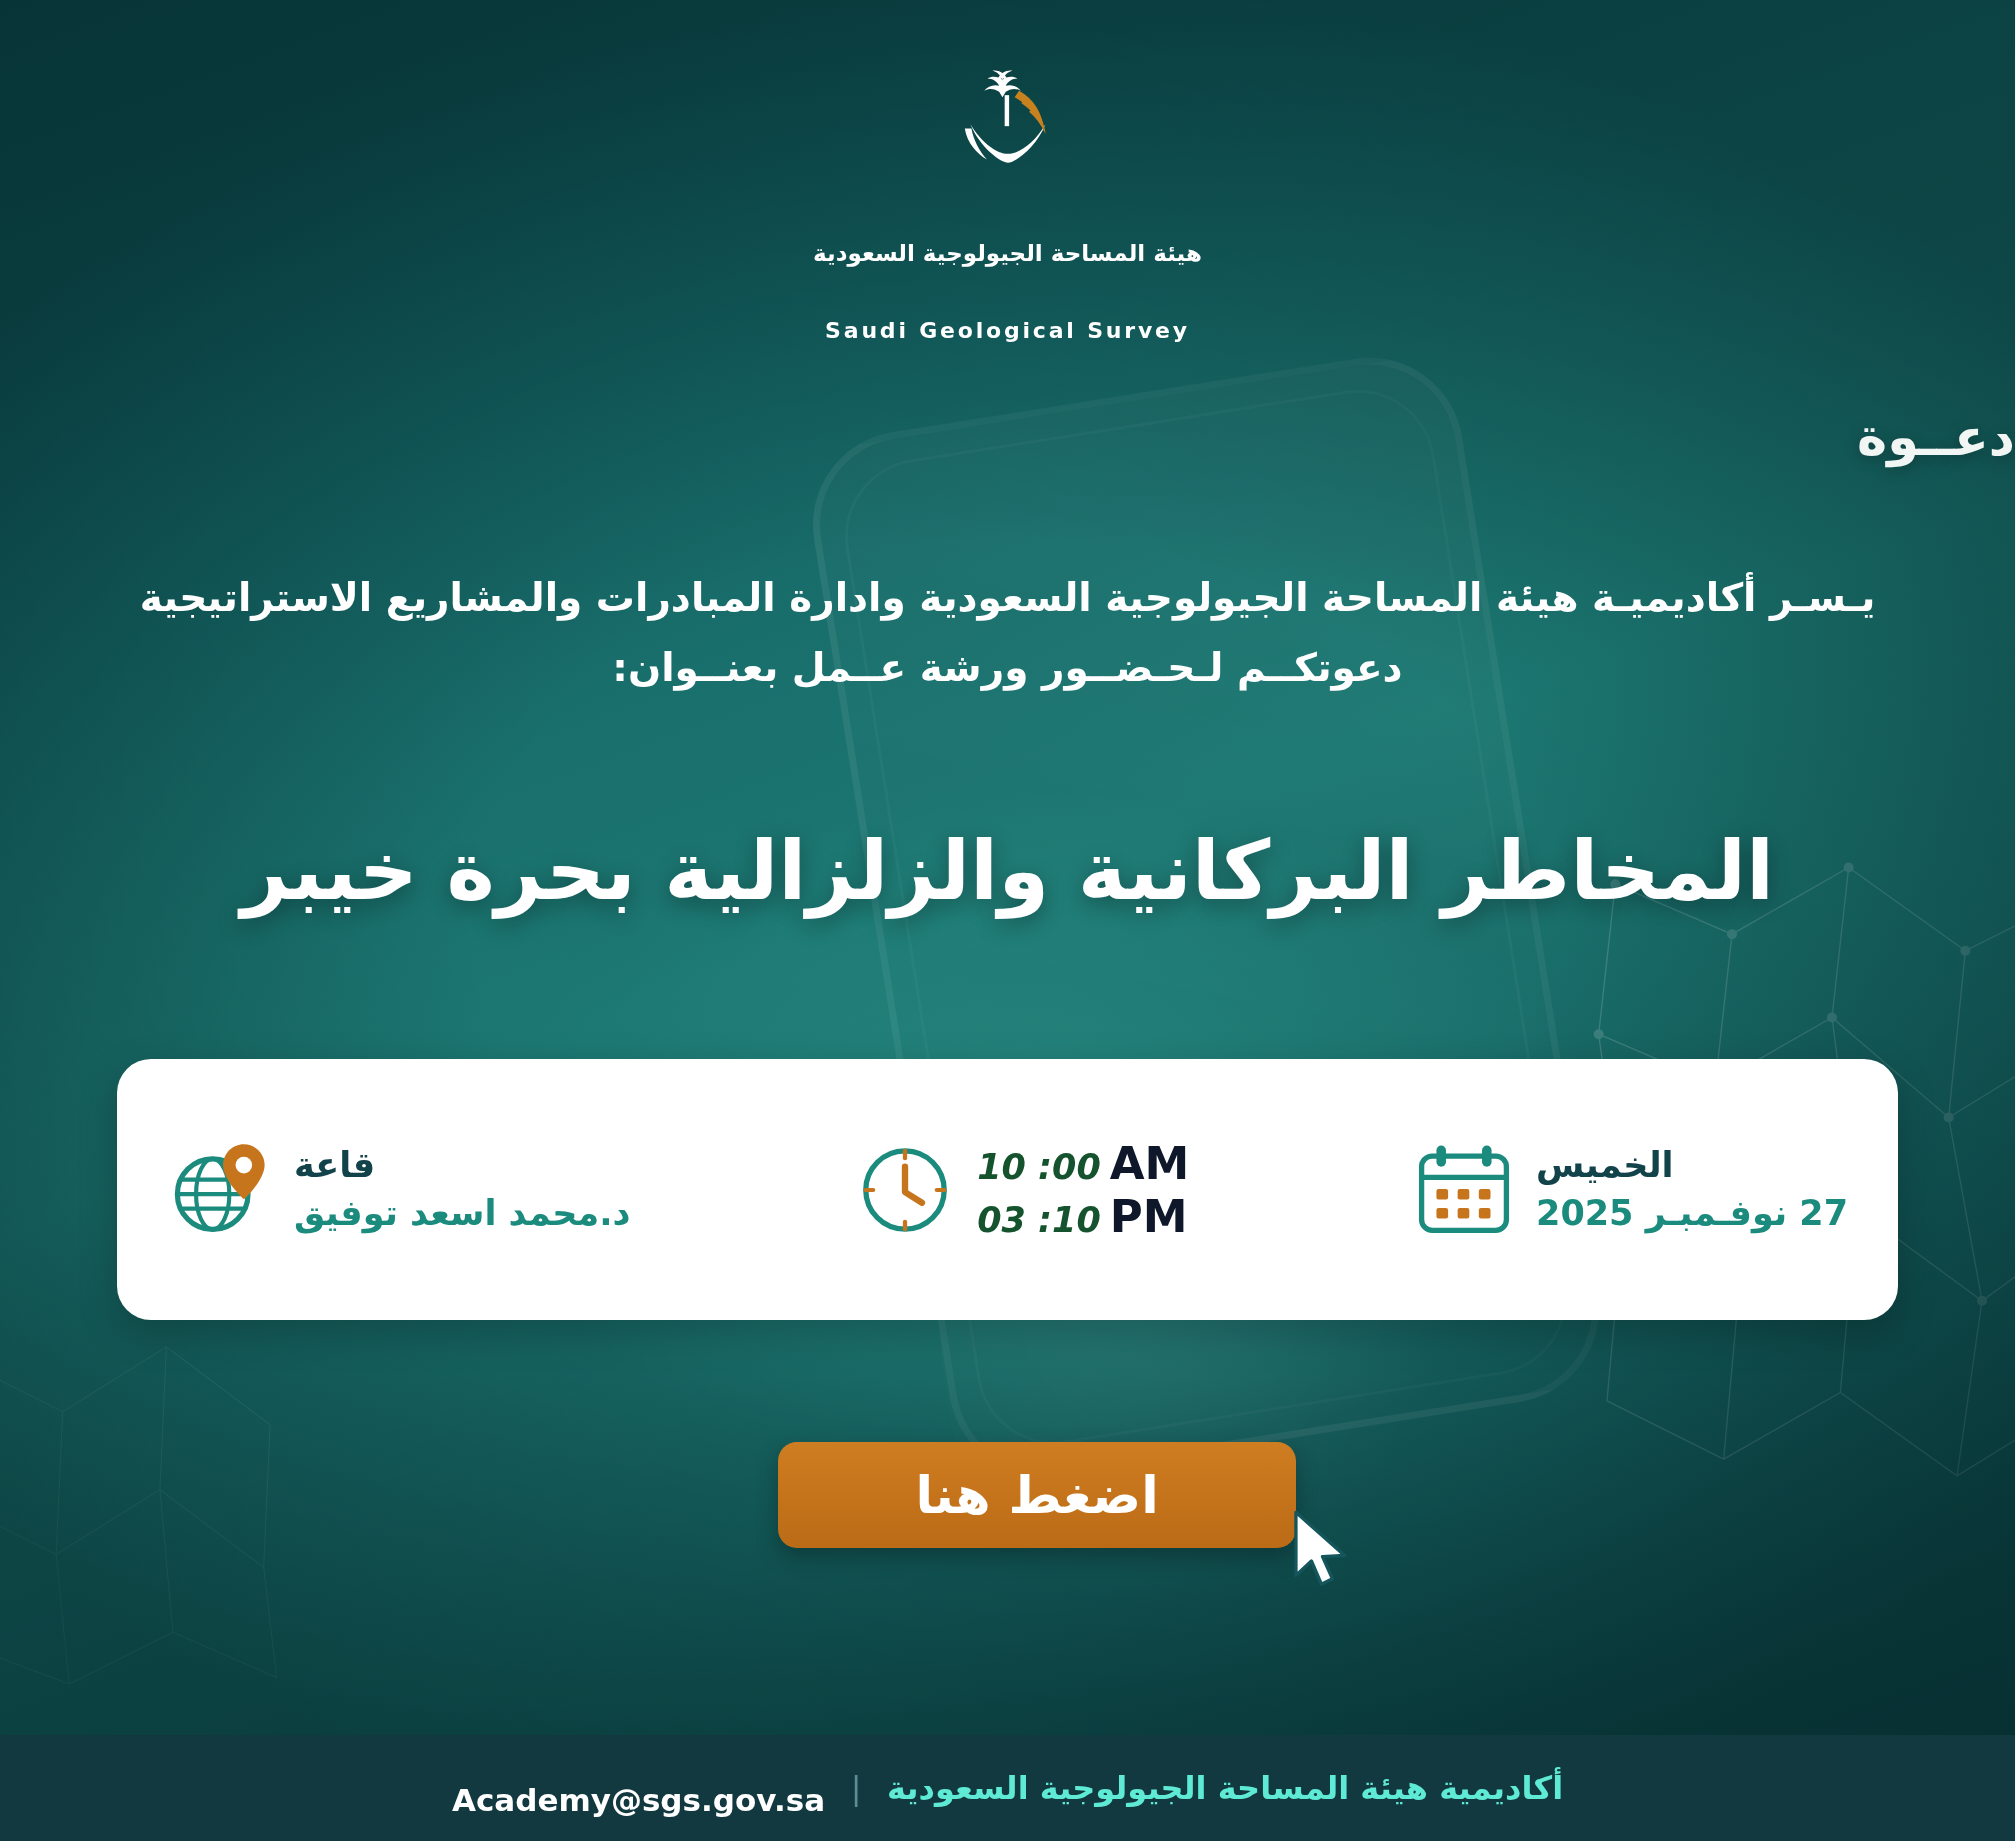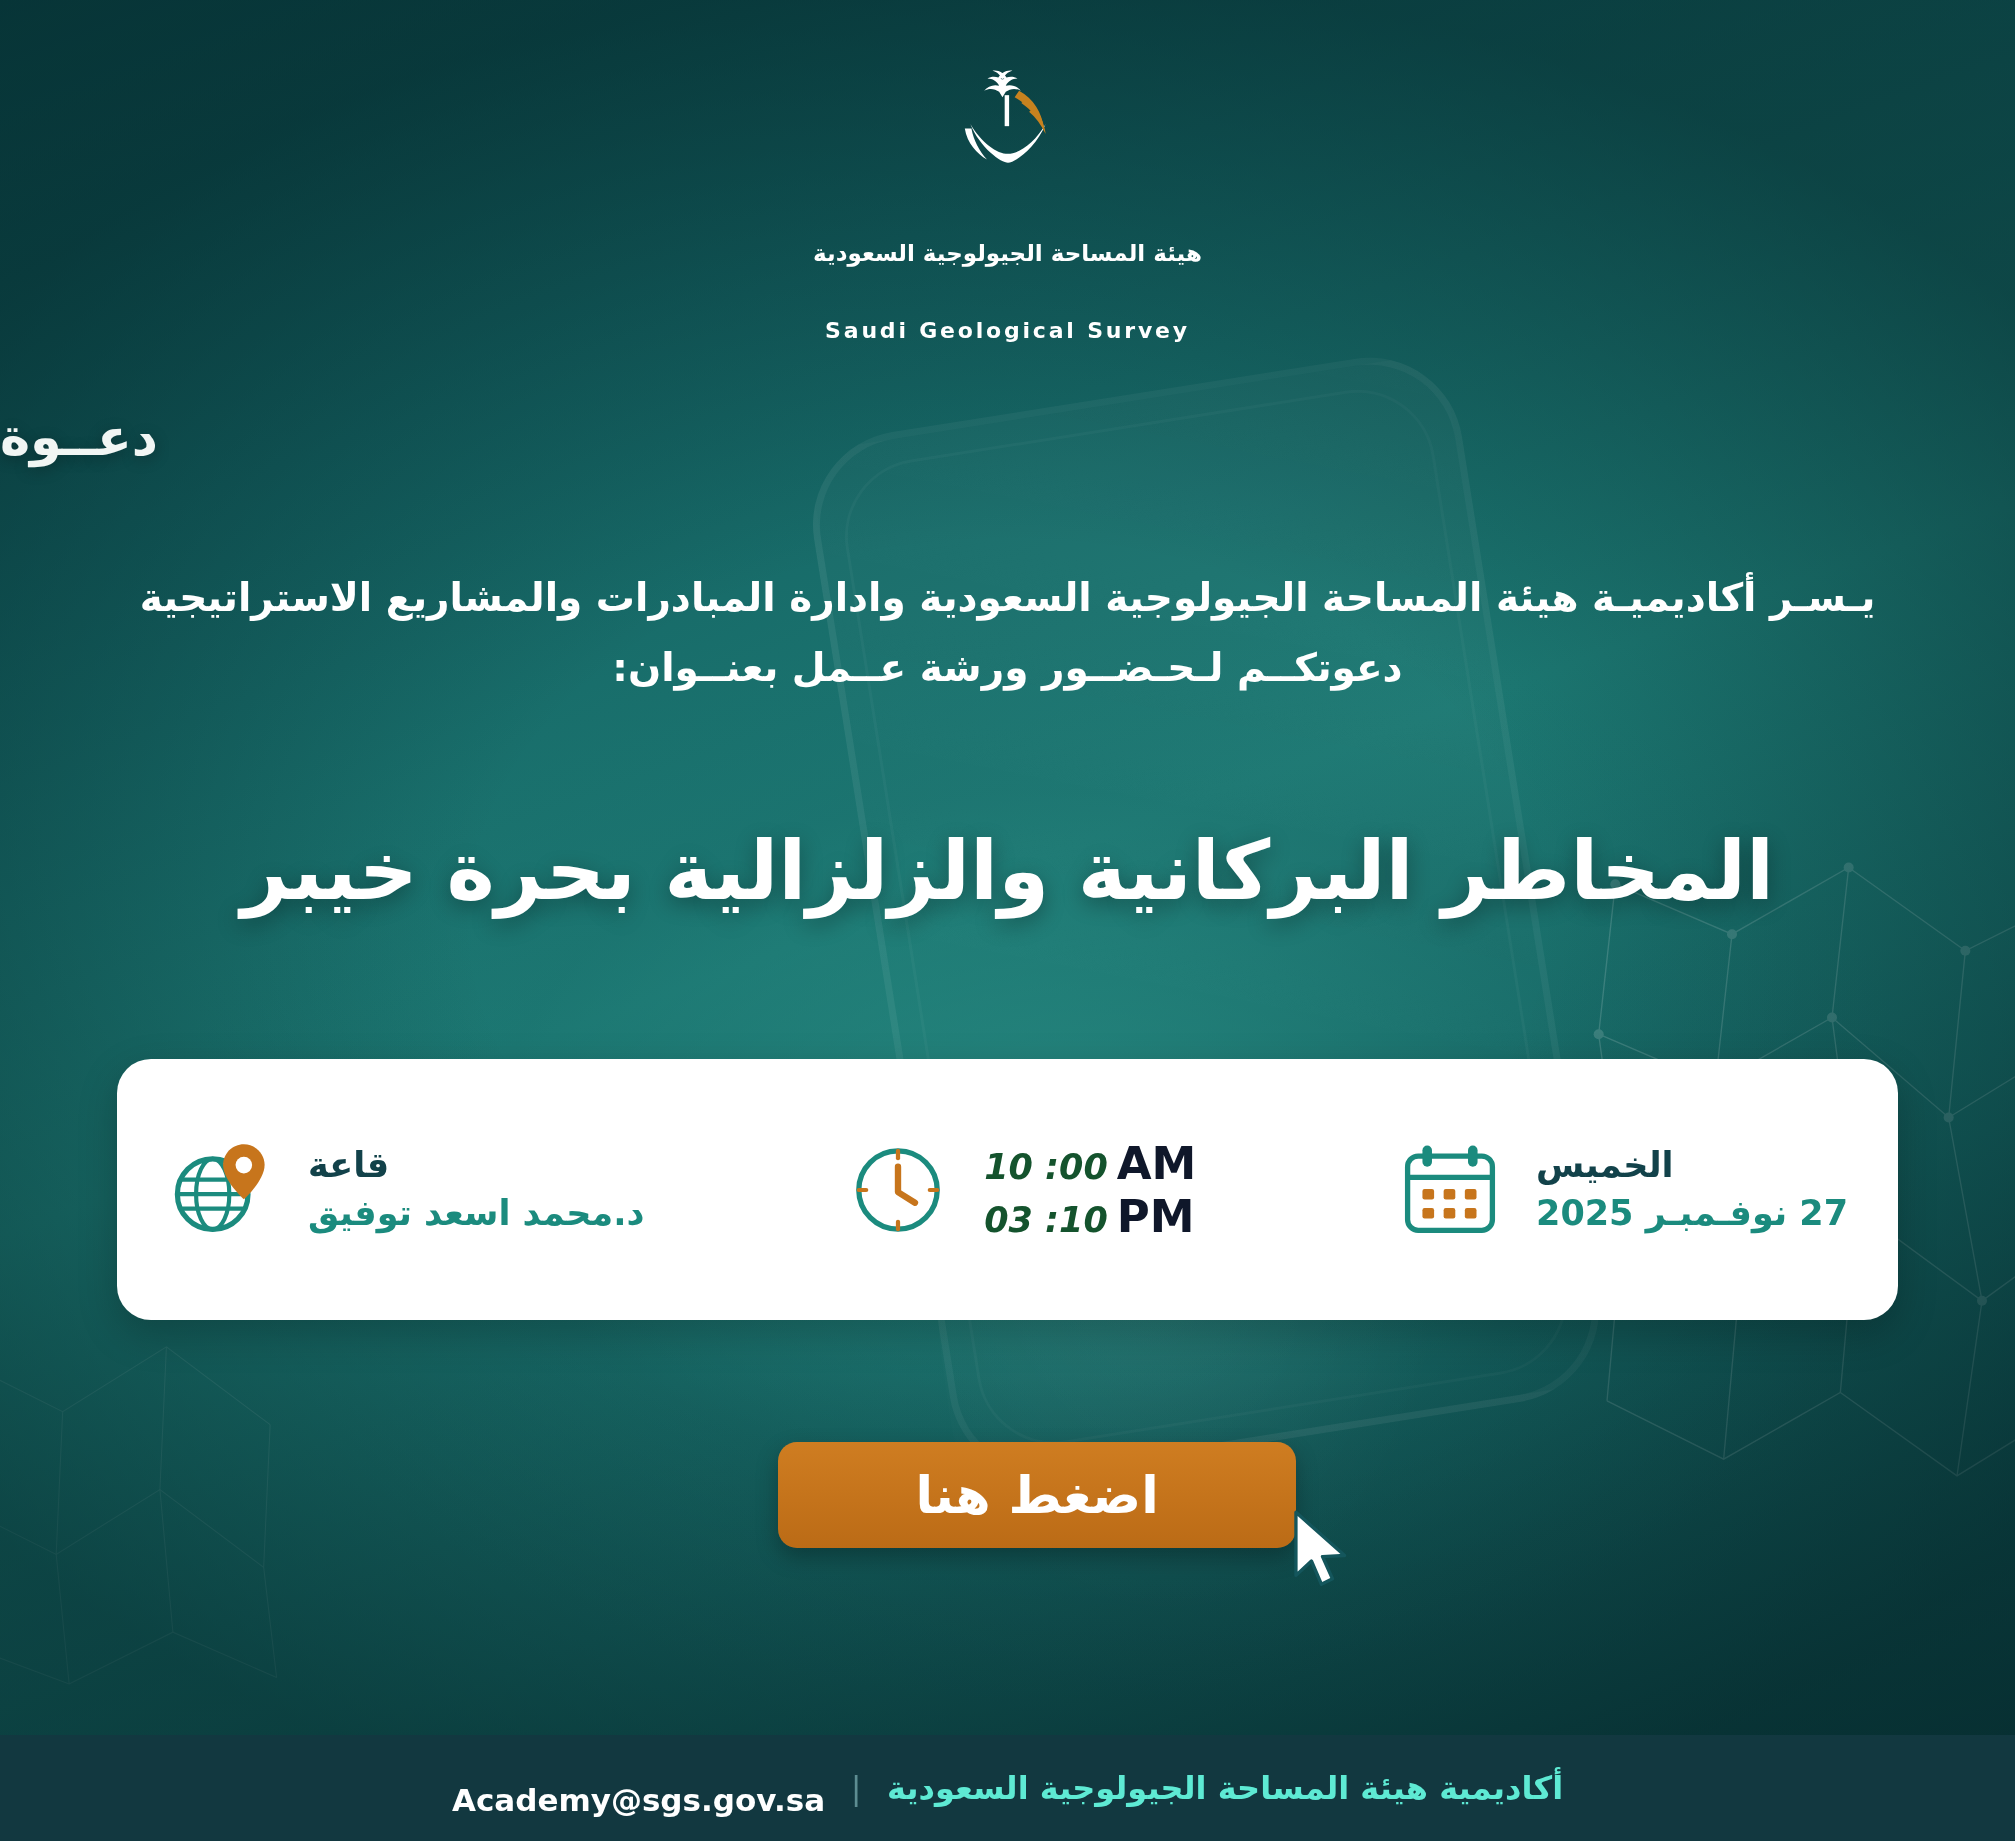--- a/index.html
+++ b/index.html
@@ -102,21 +102,21 @@
     letter-spacing: 2.8px;
     text-align: center;
     direction: ltr;
   }
 
   
   .invite-word {
     position: absolute;
     top: 408px;
     width: 100%;
-    text-align: left;
+    text-align: right;
     color: #f1f6f4;
     font-size: 51px;
     font-weight: 700;
     letter-spacing: 7.8px;
     text-shadow: 0 3.3px 14.4px rgba(0,0,0,0.28);
   }
 
   .intro {
     position: absolute;
     top: 572px;
@@ -168,21 +168,21 @@
     display: flex;
     flex-direction: row;
     align-items: center;
     justify-content: space-between;
     padding: 0 50px;
   }
   .info-block {
     display: flex;
     flex-direction: row;
     align-items: center;
-    gap: 33px;
+    gap: 19px;
   }
   .info-texts {
     display: flex;
     flex-direction: column;
     align-items: flex-end;
     justify-content: center;
   }
   .info-line {
     font-size: 35px;
     font-weight: 800;

